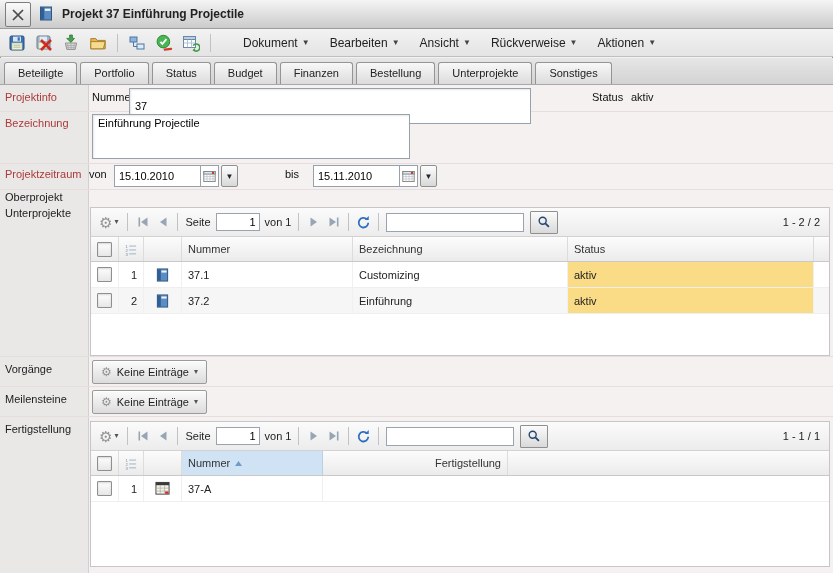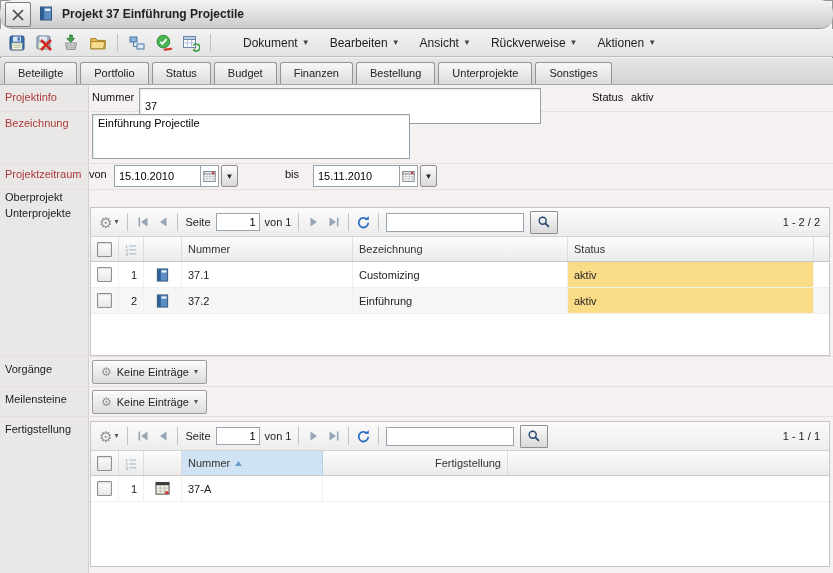--- a/index.html
+++ b/index.html
@@ -1,21 +1,21 @@
 <!DOCTYPE html>
 <html><head>
 <meta charset="utf-8">
 <style>
   html,body{margin:0;padding:0;}
   body{font-family:"Liberation Sans",sans-serif;background:#fff;}
   .window{position:relative;width:833px;height:573px;overflow:hidden;background:#f5f1f1;
           box-shadow:inset 0 0 0 1px #979797;}
   
   .titlebar{position:absolute;left:0;top:0;right:0;height:28px;
-            background:linear-gradient(#f4f4f4,#cbcbcb);border-bottom:1px solid #9c9c9c;border-radius:13px;}
+            background:linear-gradient(#f4f4f4,#cbcbcb);border-bottom:1px solid #9c9c9c;}
   .close-btn{position:absolute;left:5px;top:2px;width:24px;height:23px;border:1px solid #7d7d7d;
              border-radius:2px;background:linear-gradient(#fafafa,#d9d9d9);
              display:flex;align-items:center;justify-content:center;cursor:pointer;}
   .tb-book{position:absolute;left:38px;top:5px;}
   .tb-title{position:absolute;left:62px;top:0;line-height:28px;font-size:12px;font-weight:bold;color:#222;}
   
   .toolbar{position:absolute;left:0;top:29px;right:0;height:28px;
            background:linear-gradient(#f2f2f2,#e4e4e4);border-bottom:1px solid #bfbfbf;
            display:flex;align-items:center;padding:0 7px;box-sizing:border-box;gap:7px;}
   .tbicon{width:20px;height:20px;display:flex;align-items:center;justify-content:center;cursor:pointer;}
@@ -213,21 +213,21 @@
     <span class="flabel red" style="top:6px">Projektinfo</span>
     <span class="flabel red" style="top:32px">Bezeichnung</span>
     <span class="flabel red" style="top:83px">Projektzeitraum</span>
     <span class="flabel blk" style="top:106px">Oberprojekt</span>
     <span class="flabel blk" style="top:122px">Unterprojekte</span>
     <span class="flabel blk" style="top:278px">Vorgänge</span>
     <span class="flabel blk" style="top:308px">Meilensteine</span>
     <span class="flabel blk" style="top:338px">Fertigstellung</span>
 
     <span class="fval red" style="left:92px;top:6px">Nummer</span>
-    <input class="txtinput" style="left: 139px; top: 3px; width: 402px; height: 36px;" value="37">
+    <input class="txtinput" style="left: 129px; top: 3px; width: 402px; height: 36px;" value="37">
     <span class="fval red" style="left:592px;top:6px">Status</span>
     <span class="fval" style="left:631px;top:6px">aktiv</span>
 
     <textarea class="txtinput" style="left: 92px; top: 29px; width: 318px; height: 45px; resize: none;">Einführung Projectile</textarea>
 
     <span class="fval red" style="left:89px;top:83px">von</span>
     <div class="datewrap" style="left:114px;top:80px">
       <input class="dateinput" value="15.10.2010" style="">
       <span class="calbtn">
         <svg width="13" height="13" viewBox="0 0 13 13">

